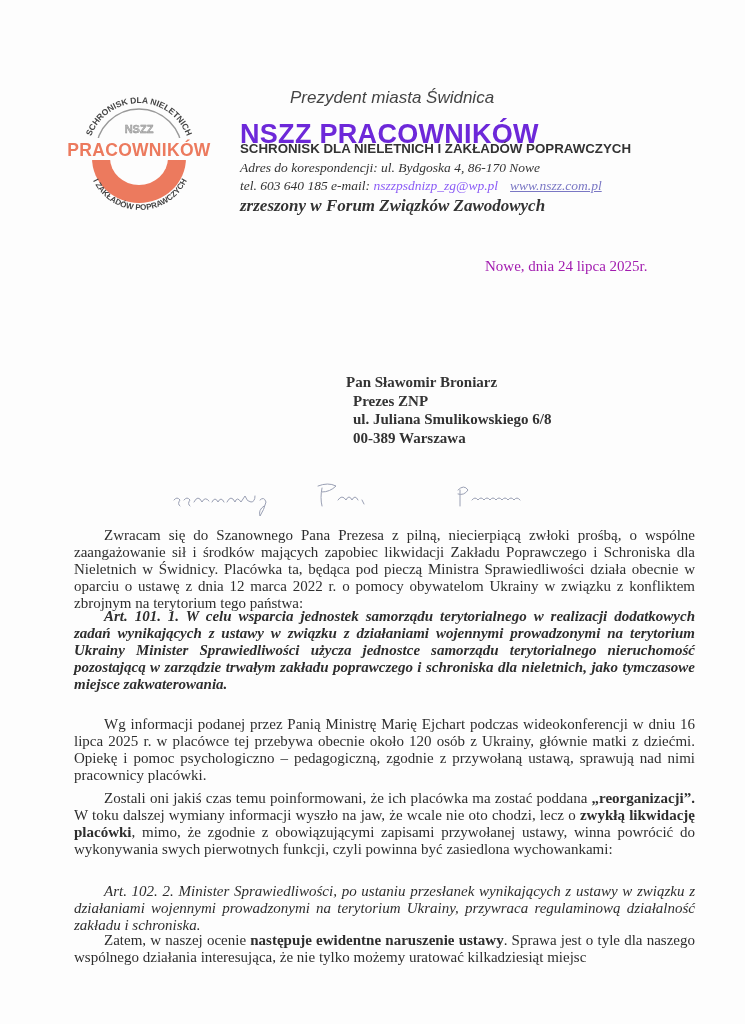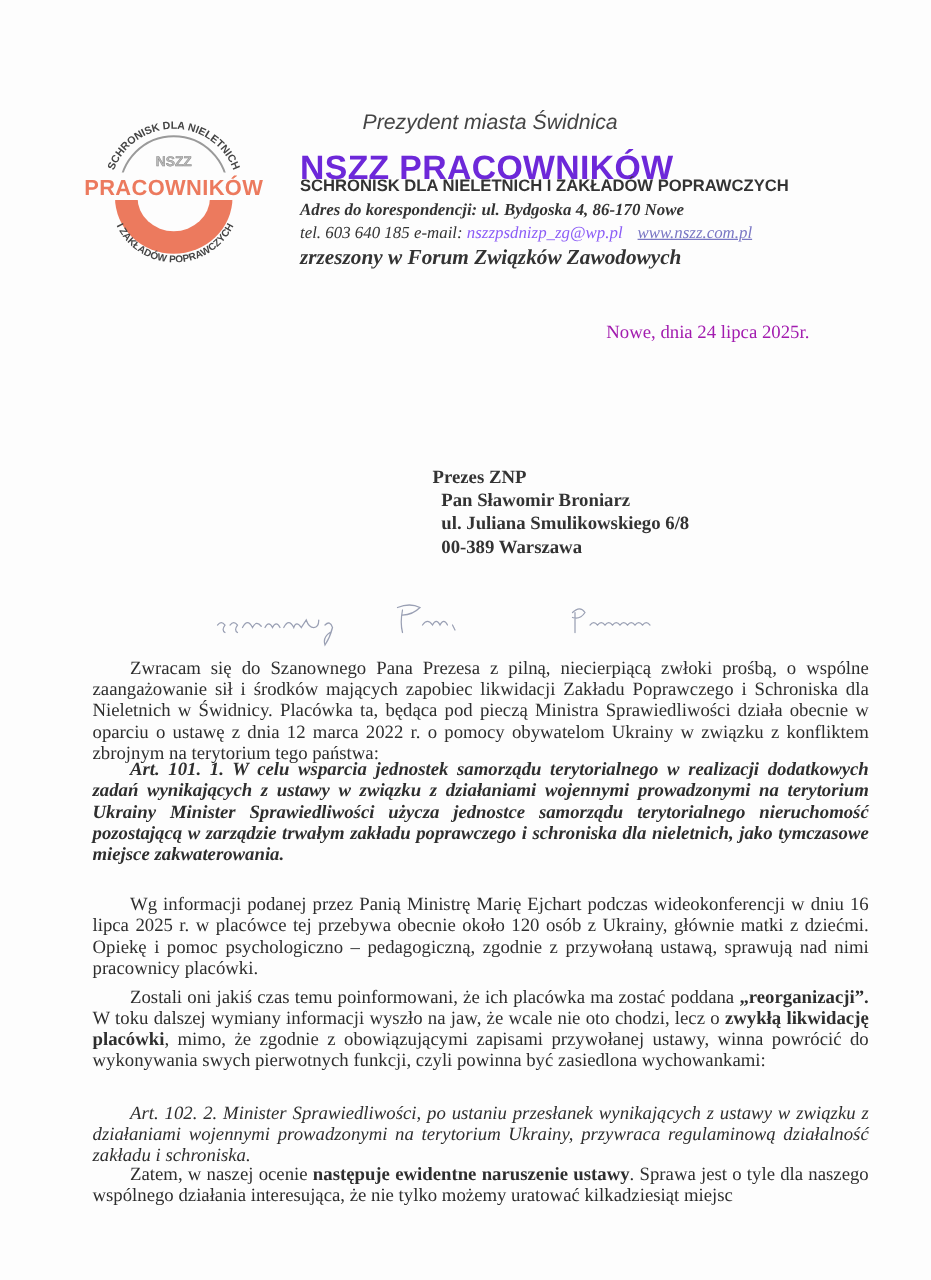--- a/index.html
+++ b/index.html
@@ -3,21 +3,21 @@
 <meta charset="utf-8">
 <style>
   html, body { margin:0; padding:0; }
   body { width:745px; height:1024px; background:#fdfdfd; position:relative; overflow:hidden;
          font-family:"Liberation Serif", serif; color:#2a2a2a; }
   .abs { position:absolute; }
   .logo { left:58px; top:96px; width:164px; height:118px; }
   .prez { left:290px; top:88px; font-family:"Liberation Sans", sans-serif; font-style:italic; font-size:17px; color:#444; }
   .org { left:240px; top:107px; font-family:"Liberation Sans", sans-serif; font-weight:bold; font-size:27px; color:#6d28d9; letter-spacing:0.3px;margin-top:12px; }
   .sub { left:240px; top:141px; font-family:"Liberation Sans", sans-serif; font-weight:bold; font-size:13.3px; color:#333;text-align:right; }
-  .addr { left:240px; top:160px; font-style:italic; font-weight:bold; font-size:13.5px; color:#333; }
+  .addr { left:240px; top:160px; font-style:italic; font-weight:normal; font-size:13.5px; color:#333; }
   .tel { left:240px; top:178px; font-style:italic; font-size:13.5px; color:#333; }
   .tel .mail { color:#8b5cf6; }
   .tel .www { color:#7a77c4; text-decoration:underline; margin-left:12px; }
   .forum { left:240px; top:196px; font-style:italic; font-weight:bold; font-size:17px; color:#333; }
   .date { left:485px; top:258px; font-size:15px; color:#a21caf; }
   .addressee { left:346px; top:373px; font-weight:bold; font-size:15px; line-height:18.5px; color:#333; }
   .addressee div:nth-child(n+2) { padding-left:7px; }
   .handwriting { left:170px; top:478px; width:400px; height:34px; }
   .body { left:74px; width:621px; font-size:15px; line-height:17px; text-align:justify; color:#2e2e2e; }
   .body p { margin:0; text-indent:30px; }
@@ -59,22 +59,22 @@
 <div class="abs sub">SCHRONISK DLA NIELETNICH I ZAKŁADÓW POPRAWCZYCH</div>
 <div class="abs addr">Adres do korespondencji: ul. Bydgoska 4, 86-170 Nowe</div>
 <div class="abs tel">
   <span>tel. 603 640 185 e-mail: </span><span class="mail">nszzpsdnizp_zg@wp.pl</span><span class="www">www.nszz.com.pl</span>
 </div>
 <div class="abs forum">zrzeszony w Forum Związków Zawodowych</div>
 
 <div class="abs date">Nowe, dnia 24 lipca 2025r.</div>
 
 <div class="abs addressee">
+  <div>Pan Sławomir Broniarz</div>
   <div>Prezes ZNP</div>
-  <div>Pan Sławomir Broniarz</div>
   <div>ul. Juliana Smulikowskiego 6/8</div>
   <div>00-389 Warszawa</div>
 </div>
 
 <div class="abs handwriting">
   <svg width="400" height="40" viewBox="0 0 400 40">
     <g fill="none" stroke="#9aa0b4" stroke-width="1" stroke-linecap="round">
       <path d="M4 22 q3 -4 6 0 q-3 4 0 6 M14 22 q3 -4 6 0 q-3 4 0 6"></path>
       <path d="M24 24 q4 -8 8 0 q3 -6 7 -1 M42 24 q3 -6 6 0 q3 -6 6 0 M57 24 q4 -8 8 0 q2 -6 6 0 l4 -6 q2 6 6 6 q4 0 4 -6 M90 22 q4 -4 6 2 q-2 8 -6 14 q-2 -6 4 -10"></path>
       <path d="M148 8 q10 -4 18 0 q-6 6 -14 6 M152 10 q-2 10 0 18 M168 22 q4 -6 8 0 q3 -6 6 0 q3 -6 6 0 M192 22 l2 4"></path>

